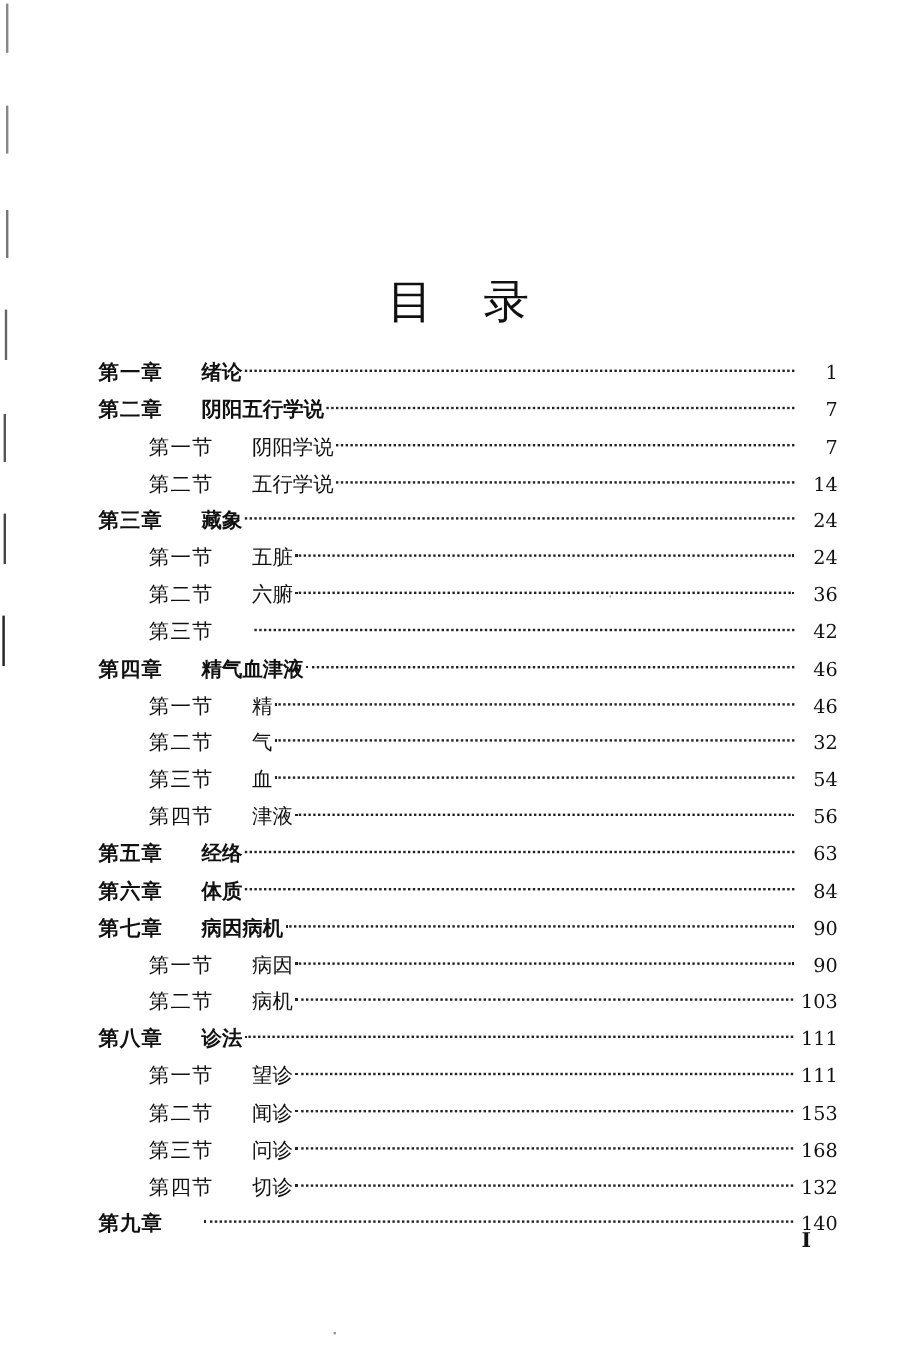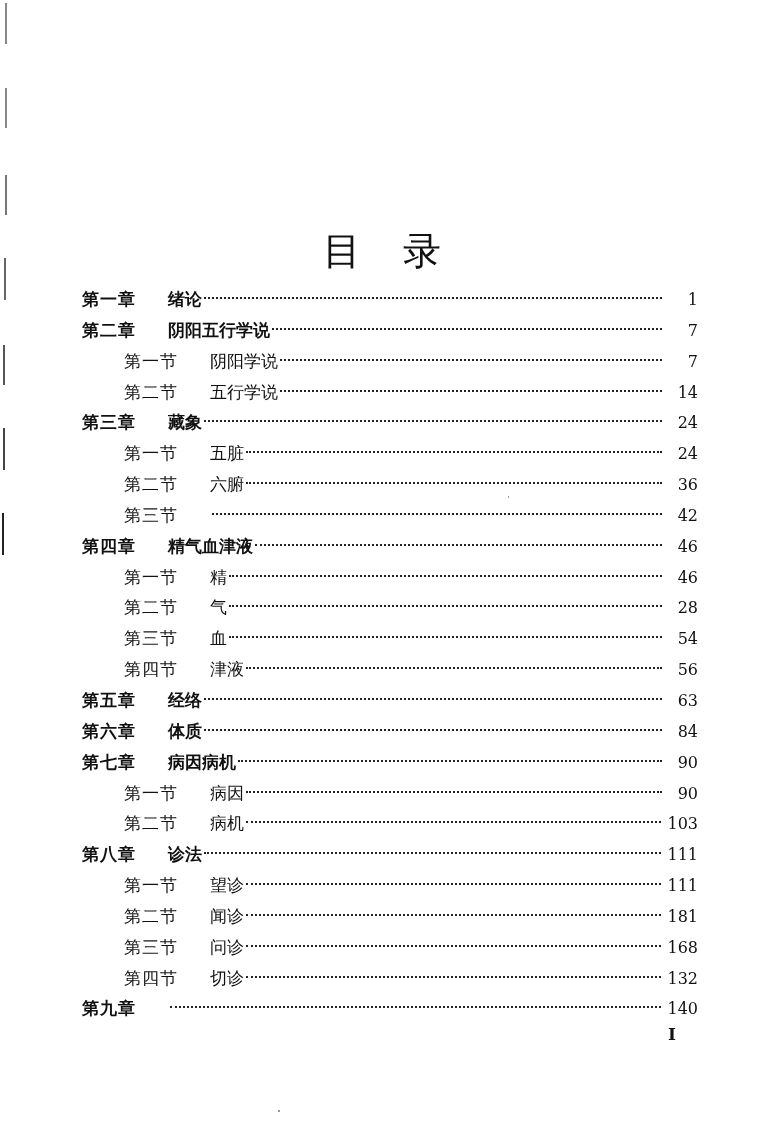--- a/index.html
+++ b/index.html
@@ -57,20 +57,21 @@
       padding-left: 42px;
     }
     .toc-row.section .num,
     .toc-row.section .title {
       font-family: "DejaVu Serif", "Liberation Serif", serif;
       font-weight: normal;
     }
     .num {
       display: inline-block;
       letter-spacing: 1px;
+      margin-top: 12px;
     }
     .toc-row.chapter .num { width: 86px; }
     .toc-row.section .num { width: 86px; }
     .title { flex: 0 0 auto; }
     .leader {
       flex: 1 1 auto;
       margin: 0 6px 0 2px;
       border-bottom: 2.5px dotted #222;
       height: 0;
       position: relative;
@@ -179,21 +180,21 @@
     <span class="num">第一节</span>
     <span class="title">精</span>
     <span class="leader"></span>
     <span class="page">46</span>
   </div>
 
   <div class="toc-row section">
     <span class="num">第二节</span>
     <span class="title">气</span>
     <span class="leader"></span>
-    <span class="page">28</span>
+    <span class="page">32</span>
   </div>
 
   <div class="toc-row section">
     <span class="num">第三节</span>
     <span class="title">血</span>
     <span class="leader"></span>
     <span class="page">54</span>
   </div>
 
   <div class="toc-row section">
@@ -249,21 +250,21 @@
     <span class="num">第一节</span>
     <span class="title">望诊</span>
     <span class="leader"></span>
     <span class="page">111</span>
   </div>
 
   <div class="toc-row section">
     <span class="num">第二节</span>
     <span class="title">闻诊</span>
     <span class="leader"></span>
-    <span class="page">181</span>
+    <span class="page">153</span>
   </div>
 
   <div class="toc-row section">
     <span class="num">第三节</span>
     <span class="title">问诊</span>
     <span class="leader"></span>
     <span class="page">168</span>
   </div>
 
   <div class="toc-row section">

